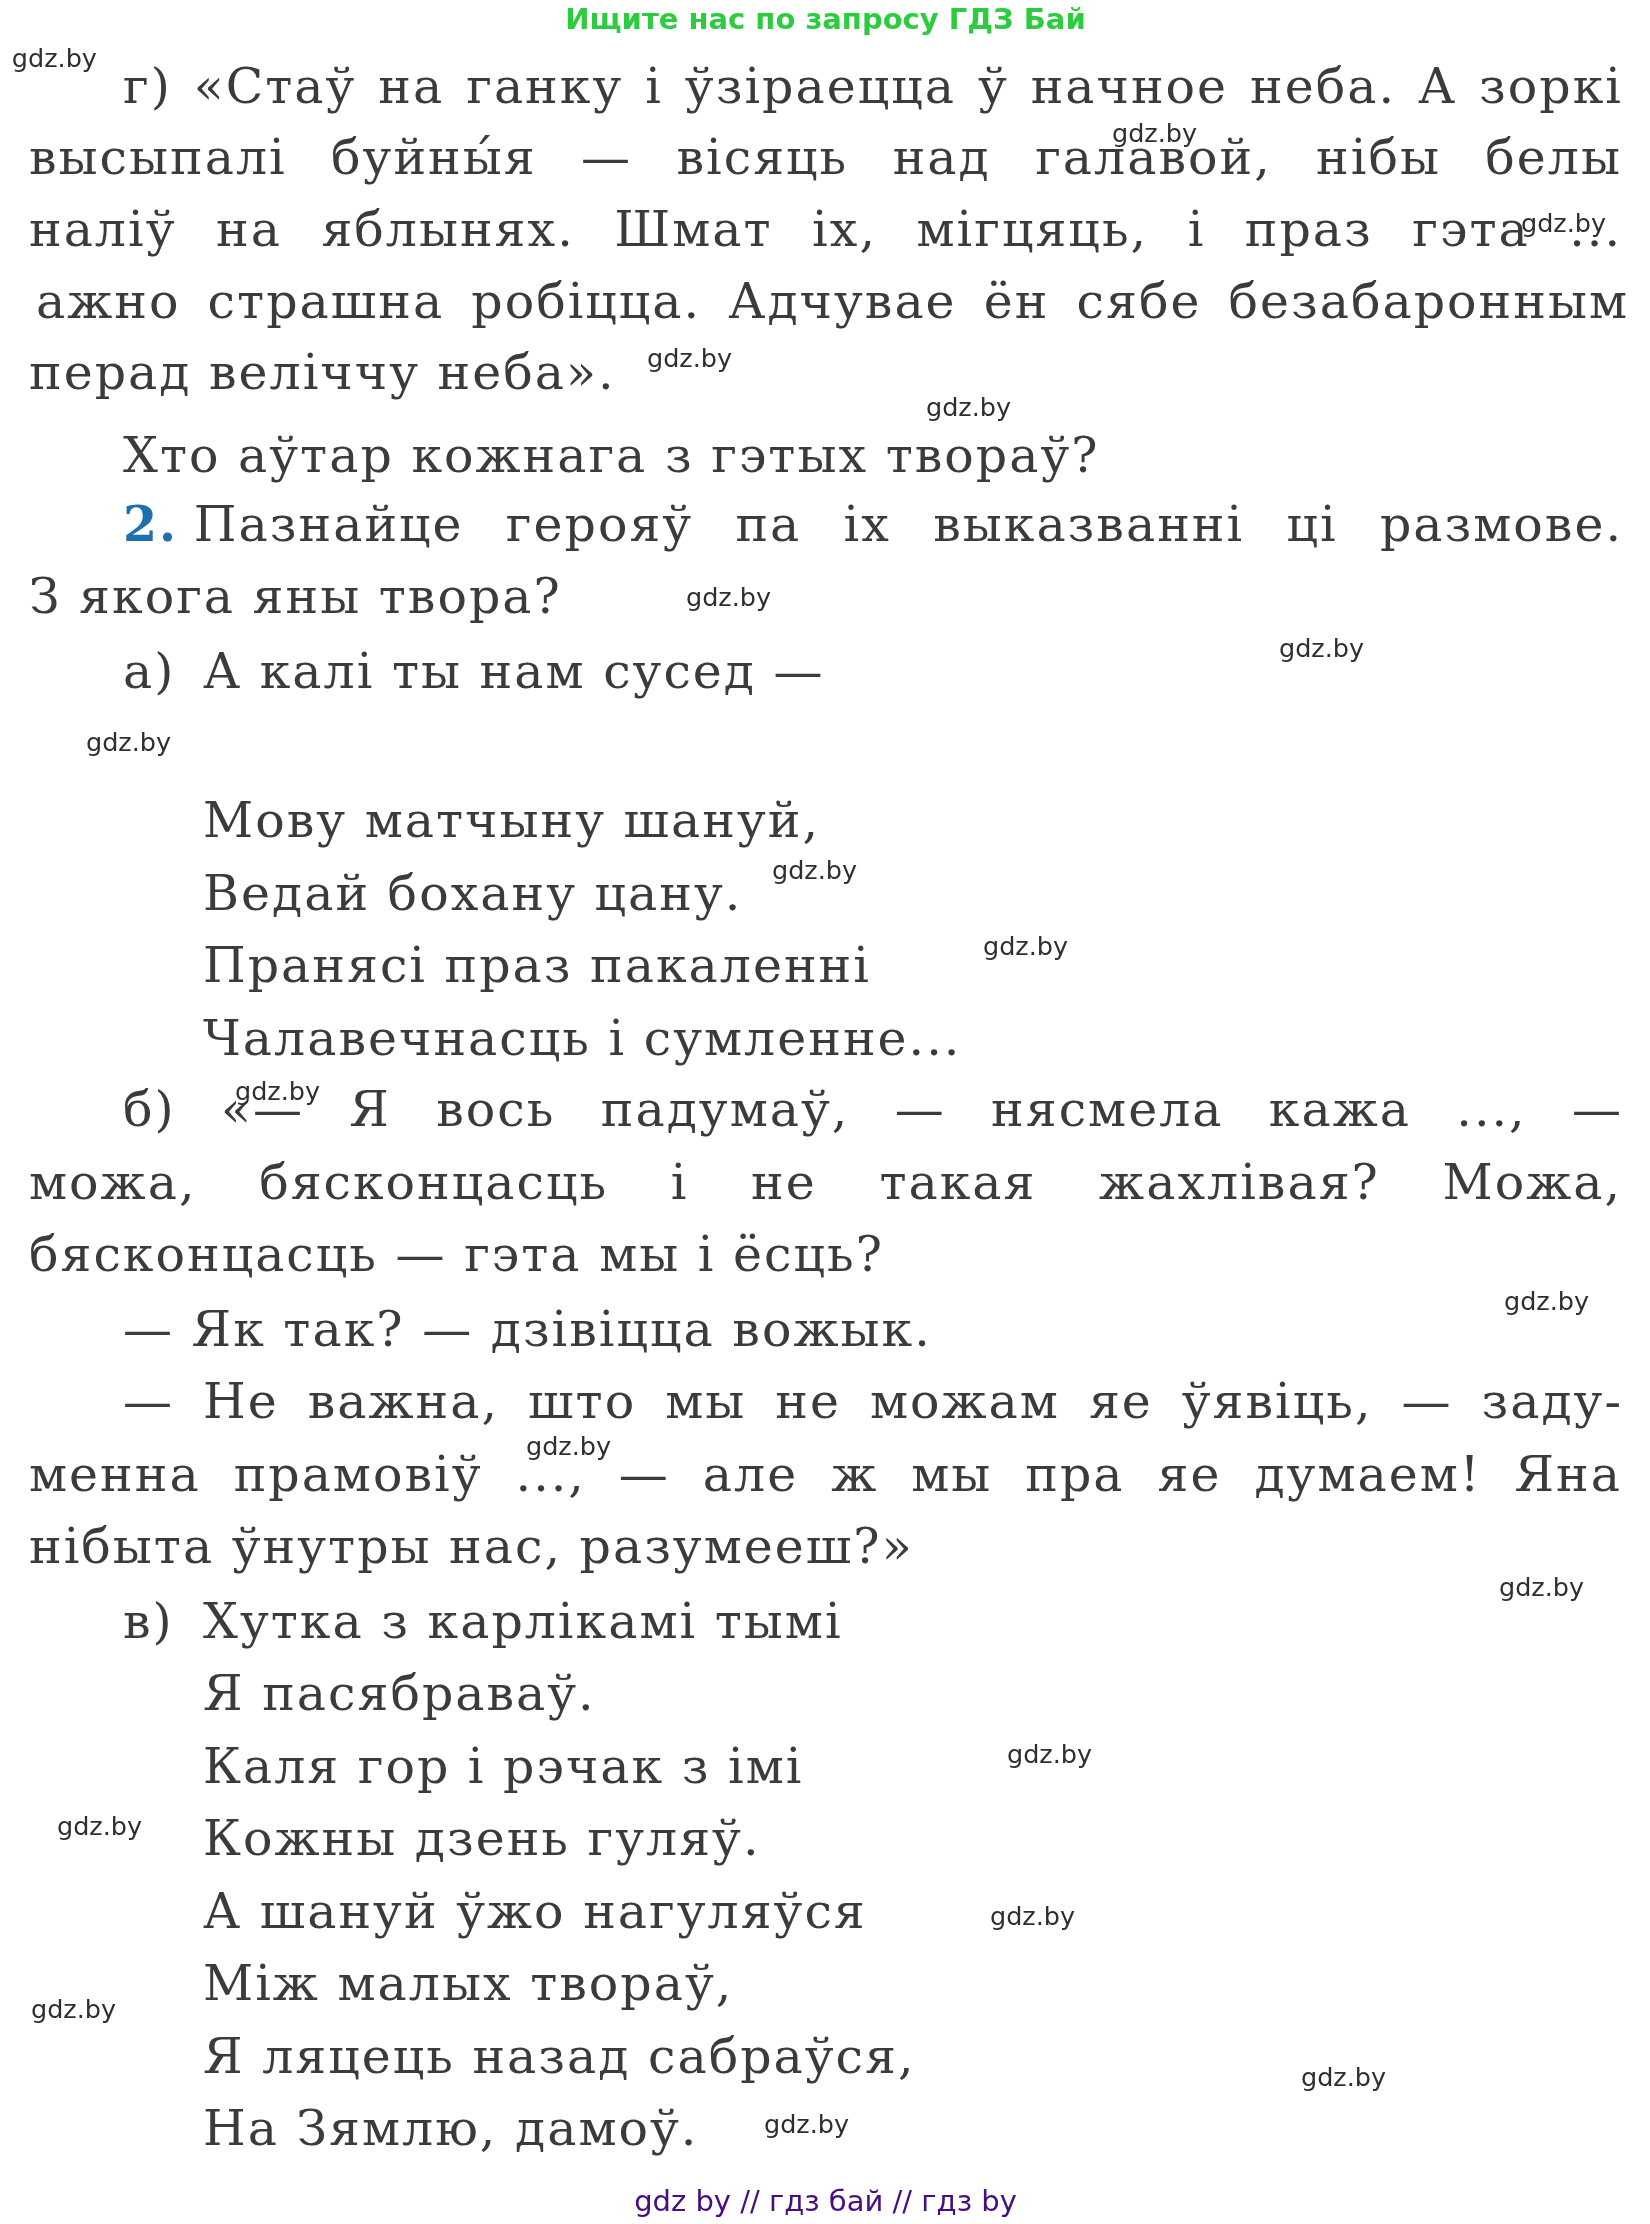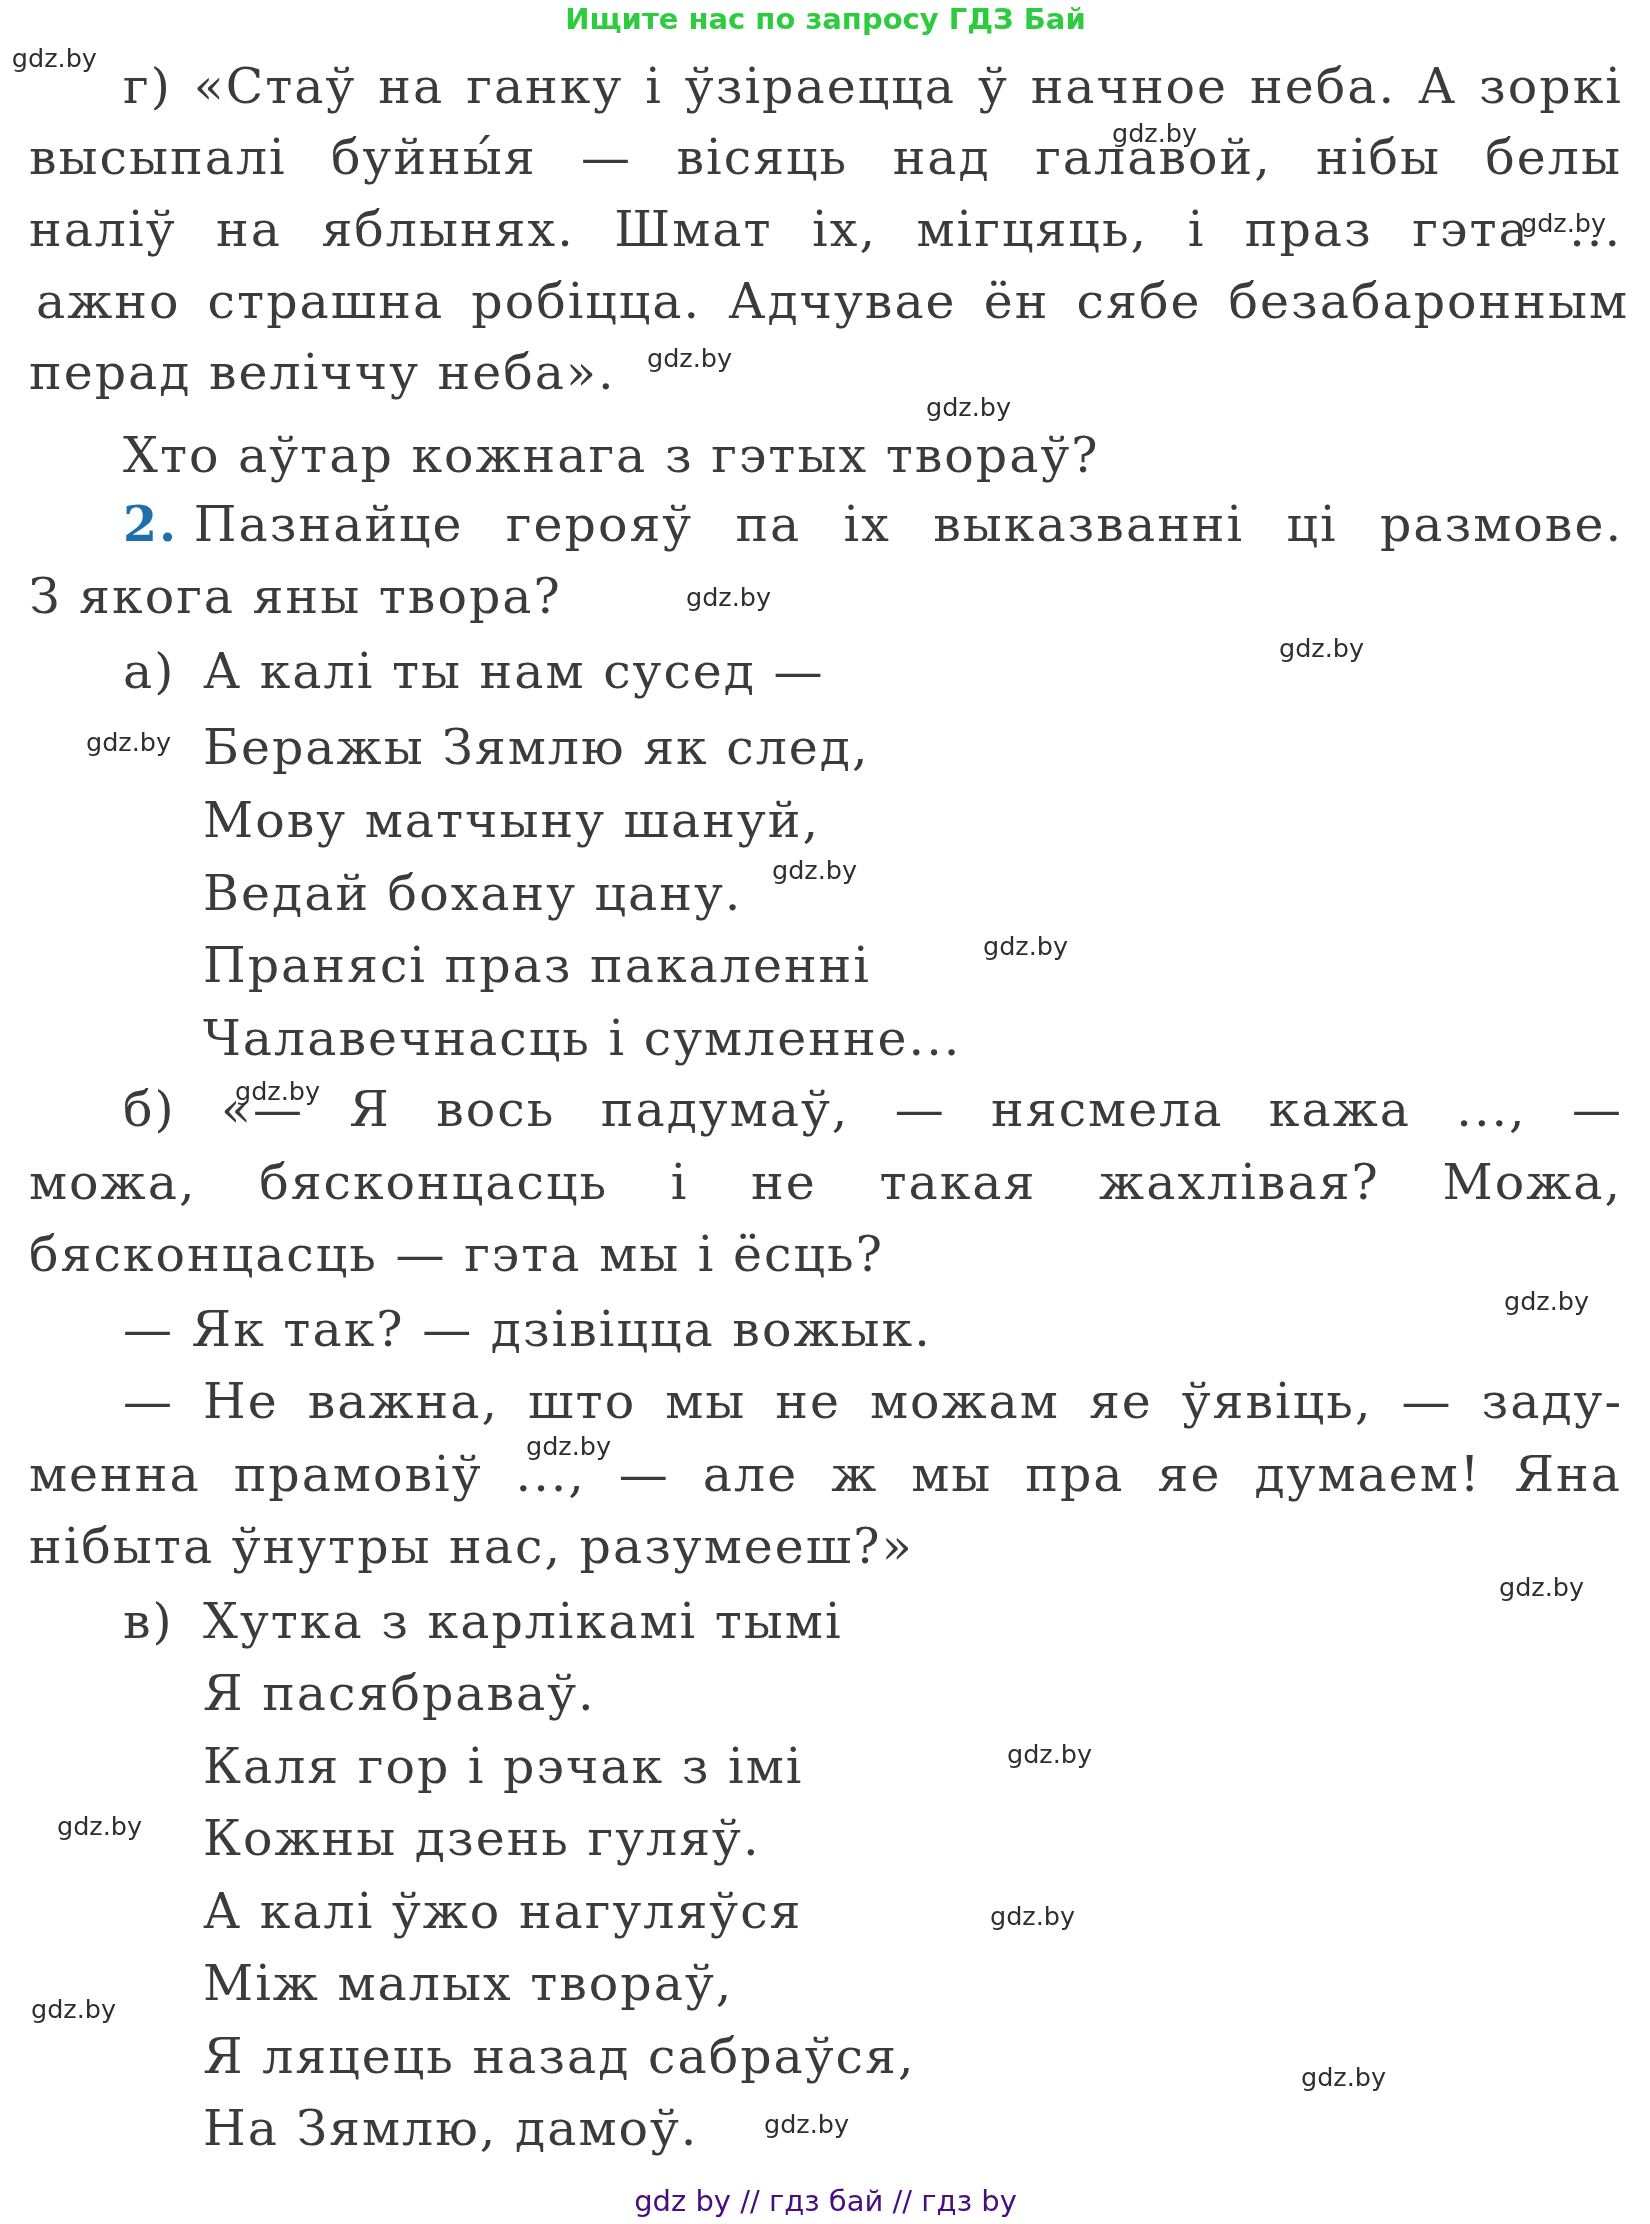--- a/index.html
+++ b/index.html
@@ -79,42 +79,41 @@
   <div class="ln" style="top:426px;left:123px">Хто аўтар кожнага з гэтых твораў?</div>
 
   <div class="ln just" style="top:495px;left:123px;width:1500px">
     <span class="tasknum">2.</span><span>Пазнайце герояў па іх выказванні ці размове.</span>
   </div>
   <div class="ln" style="top:567px;left:29px">З якога яны твора?</div>
 
   <div class="ln" style="top:642px;left:123px">
     <span class="marker">а)</span><span>А калі ты нам сусед —</span>
   </div>
-  <div class="ln" style="top:718px;left:203px">Беражы Зямлю як след,</div>
   <div class="ln" style="top:791px;left:203px">Мову матчыну шануй,</div>
   <div class="ln" style="top:864px;left:203px">Ведай бохану цану.</div>
   <div class="ln" style="top:936px;left:203px">Пранясі праз пакаленні</div>
   <div class="ln" style="top:1009px;left:203px">Чалавечнасць і сумленне...</div>
 
   <div class="ln just" style="top:1080px;left:123px;width:1500px">б) «— Я вось падумаў, — нясмела кажа ..., —</div>
   <div class="ln just" style="top:1153px;left:29px;width:1593px">можа, бясконцасць і не такая жахлівая? Можа,</div>
   <div class="ln" style="top:1225px;left:29px">бясконцасць — гэта мы і ёсць?</div>
 
   <div class="ln" style="top:1300px;left:123px">— Як так? — дзівіцца вожык.</div>
   <div class="ln just" style="top:1372px;left:123px;width:1500px">— Не важна, што мы не можам яе ўявіць, — заду-</div>
   <div class="ln just" style="top:1445px;left:29px;width:1593px">менна прамовіў ..., — але ж мы пра яе думаем! Яна</div>
   <div class="ln" style="top:1517px;left:29px">нібыта ўнутры нас, разумееш?»</div>
 
   <div class="ln" style="top:1592px;left:123px">
     <span class="marker">в)</span><span>Хутка з карлікамі тымі</span>
   </div>
   <div class="ln" style="top:1664px;left:203px">Я пасябраваў.</div>
   <div class="ln" style="top:1737px;left:203px">Каля гор і рэчак з імі</div>
   <div class="ln" style="top:1809px;left:203px">Кожны дзень гуляў.</div>
-  <div class="ln" style="top:1882px;left:203px">А калі ўжо нагуляўся</div>
+  <div class="ln" style="top:1882px;left:203px">А шануй ўжо нагуляўся</div>
   <div class="ln" style="top:1954px;left:203px">Між малых твораў,</div>
   <div class="ln" style="top:2027px;left:203px">Я ляцець назад сабраўся,</div>
   <div class="ln" style="top:2099px;left:203px">На Зямлю, дамоў.</div>
 
   <span class="wm" style="top:43px;left:11.8px">gdz.by</span>
   <span class="wm" style="top:118px;left:1112px">gdz.by</span>
   <span class="wm" style="top:208px;left:1521px">gdz.by</span>
   <span class="wm" style="top:343px;left:647px">gdz.by</span>
   <span class="wm" style="top:392px;left:926px">gdz.by</span>
   <span class="wm" style="top:582px;left:686px">gdz.by</span>

